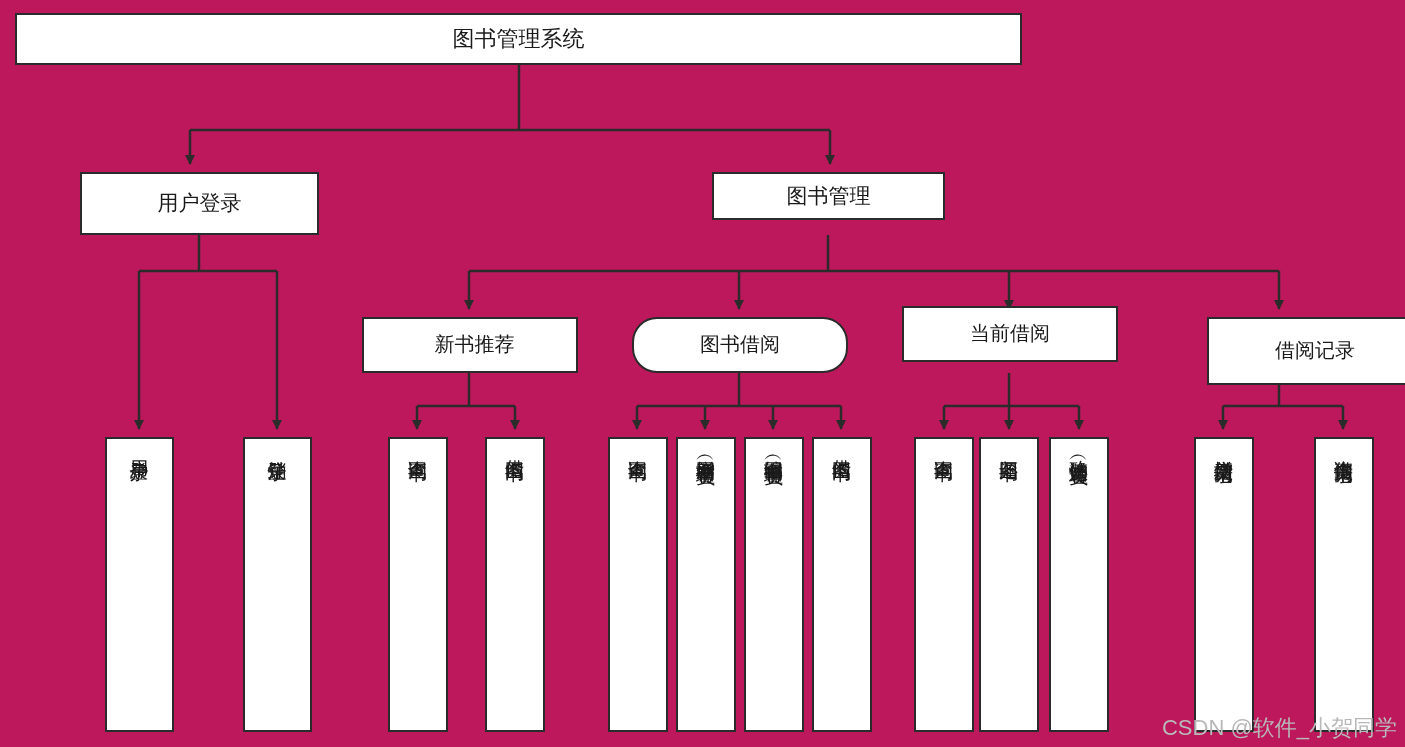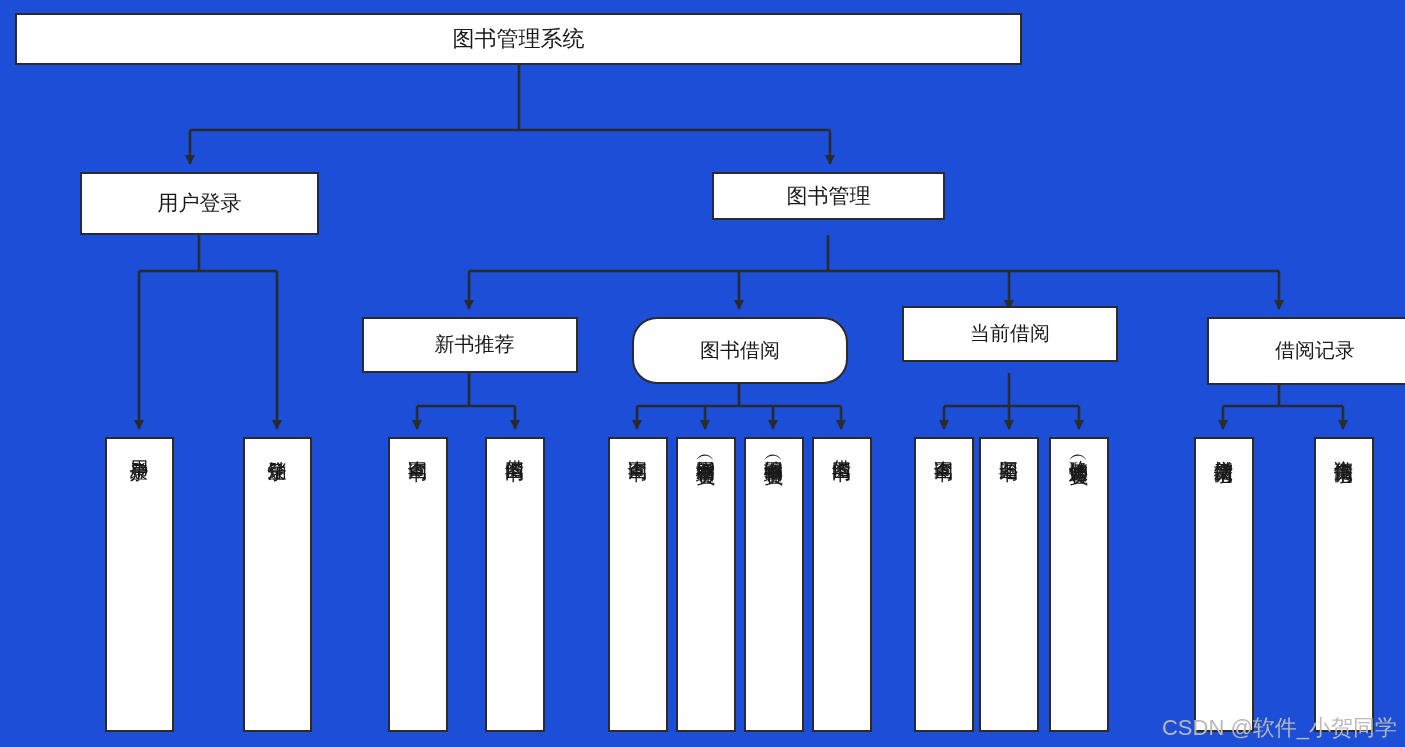--- a/index.html
+++ b/index.html
@@ -7,21 +7,21 @@
     padding: 0;
     background: #ffffff;
   }
   body {
     font-family: "Liberation Sans", "DejaVu Sans", sans-serif;
   }
   #canvas {
     position: relative;
     width: 1405px;
     height: 747px;
-    background: #1d4ed8;
+    background: #be185d;
     overflow: hidden;
   }
   svg#connectors {
     position: absolute;
     left: 0;
     top: 0;
     width: 1405px;
     height: 747px;
     pointer-events: none;
   }
@@ -129,21 +129,21 @@
   <div class="node level1" style="left:80px; top:172px; width:239px; height:63px;">
     <span class="node-label">用户登录</span>
   </div>
   <div class="node level1" style="left:712px; top:172px; width:233px; height:48px;">
     <span class="node-label">图书管理</span>
   </div>
 
   <div class="node level2" style="left:362px; top:317px; width:216px; height:56px;padding-left:9px;">
     <span class="node-label">新书推荐</span>
   </div>
-  <div class="node level2" style="left:632px; top:317px; width:216px; height:67px;border-radius:25px;">
+  <div class="node level2" style="left:632px; top:317px; width:216px; height:56px;border-radius:25px;">
     <span class="node-label">图书借阅</span>
   </div>
   <div class="node level2" style="left:902px; top:306px; width:216px; height:56px;">
     <span class="node-label">当前借阅</span>
   </div>
   <div class="node level2" style="left:1172px; top:317px; width:216px; height:68px;margin-left:35px;">
     <span class="node-label">借阅记录</span>
   </div>
 
   <div class="node leaf" style="left:105px; top:437px; width:69px; height:295px;">

